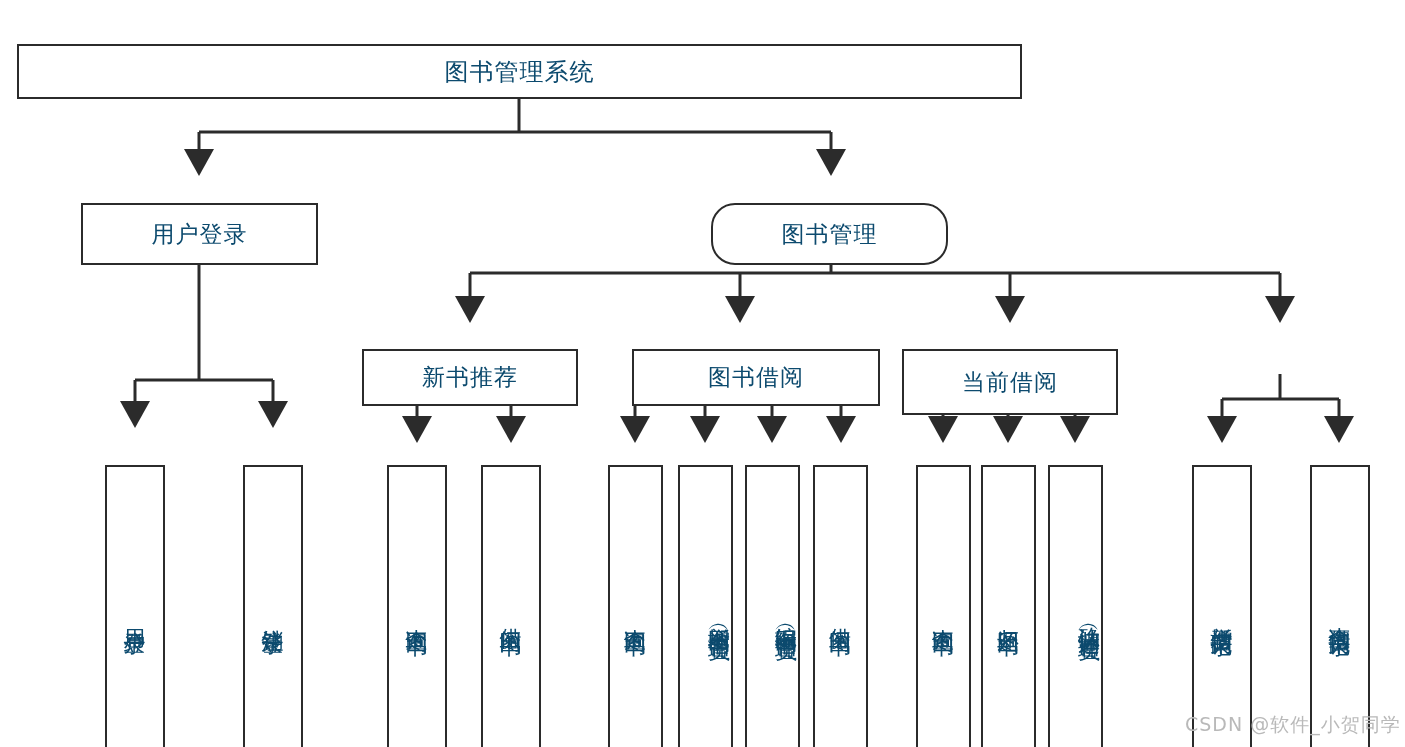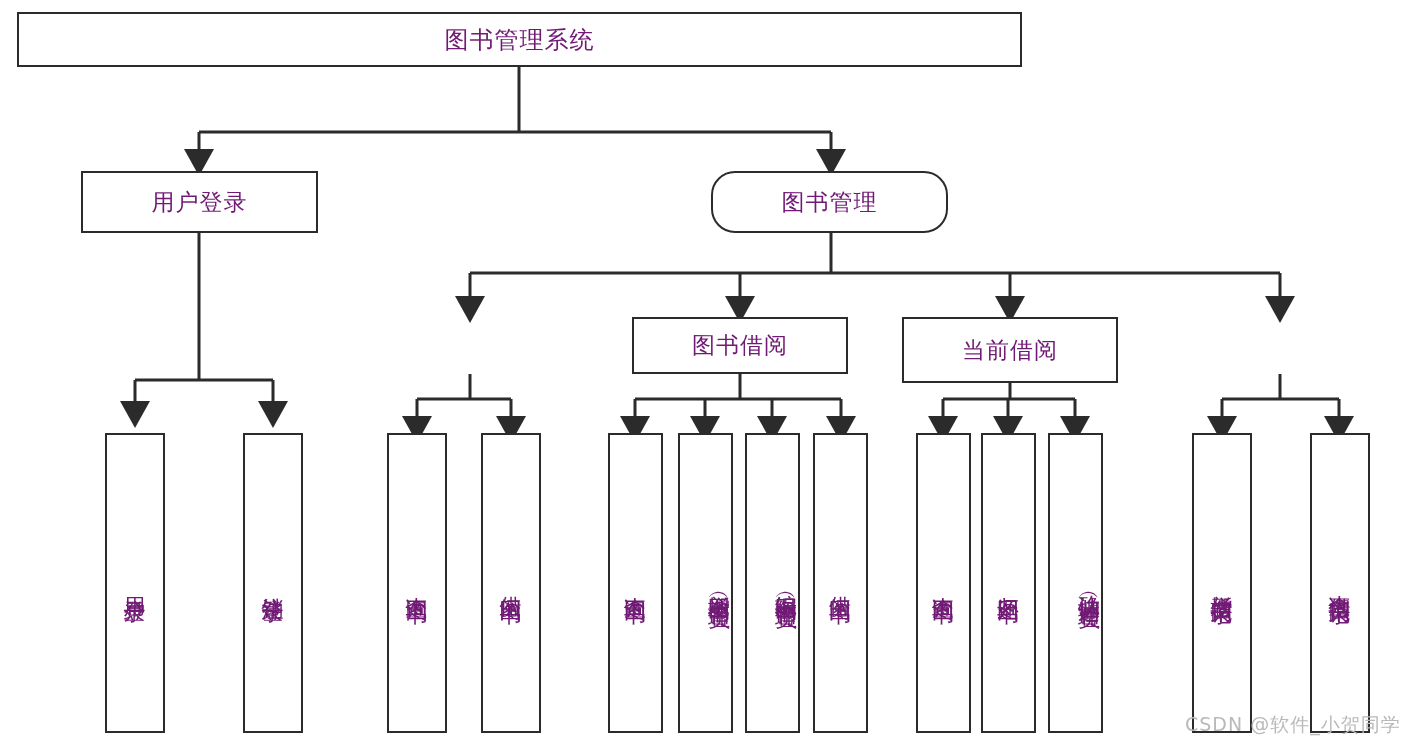--- a/index.html
+++ b/index.html
@@ -7,22 +7,23 @@
     font-family:"DejaVu Sans","Liberation Sans",sans-serif;
     width:1405px;height:747px;position:relative;overflow:hidden;
   }
   #canvas{position:absolute;left:0;top:0;width:1405px;height:747px;}
   .node{
     position:absolute;
     box-sizing:border-box;
     background:#ffffff;
     border:2.5px solid #2b2b2b;
     display:flex;align-items:center;justify-content:center;
-    color:#701a75;
+    color:#0c4a6e;
     letter-spacing:1px;
+    margin-top:32px;
   }
   .node.h{ font-size:23px; }
   .node.root{ font-size:24px; }
   .node.v{
     writing-mode:vertical-rl;
     text-orientation:upright;
     font-size:22px;
     padding-top:6px;
     align-items:flex-start;
     justify-content:center;
@@ -101,21 +102,24 @@
     <span>图书管理系统</span>
   </div>
 
   <div class="node h" style="left:81px;top:171px;width:237px;height:62px;">
     <span>用户登录</span>
   </div>
   <div class="node h" style="left:711px;top:171px;width:237px;height:62px;border-radius:24px;">
     <span>图书管理</span>
   </div>
 
-  <div class="node h" style="left:632px;top:317px;width:216px;height:57px;">
+  <div class="node h" style="left:362px;top:317px;width:216px;height:57px;">
+    <span>新书推荐</span>
+  </div>
+  <div class="node h" style="left:632px;top:317px;width:248px;height:57px;">
     <span>图书借阅</span>
   </div>
   <div class="node h" style="left:902px;top:317px;width:216px;height:66px;">
     <span>当前借阅</span>
   </div>
 
   <div class="node v mid" style="left:105px;top:433px;width:60px;height:300px;">
     <span>用户登录</span>
   </div>
   <div class="node v mid" style="left:243px;top:433px;width:60px;height:300px;">

